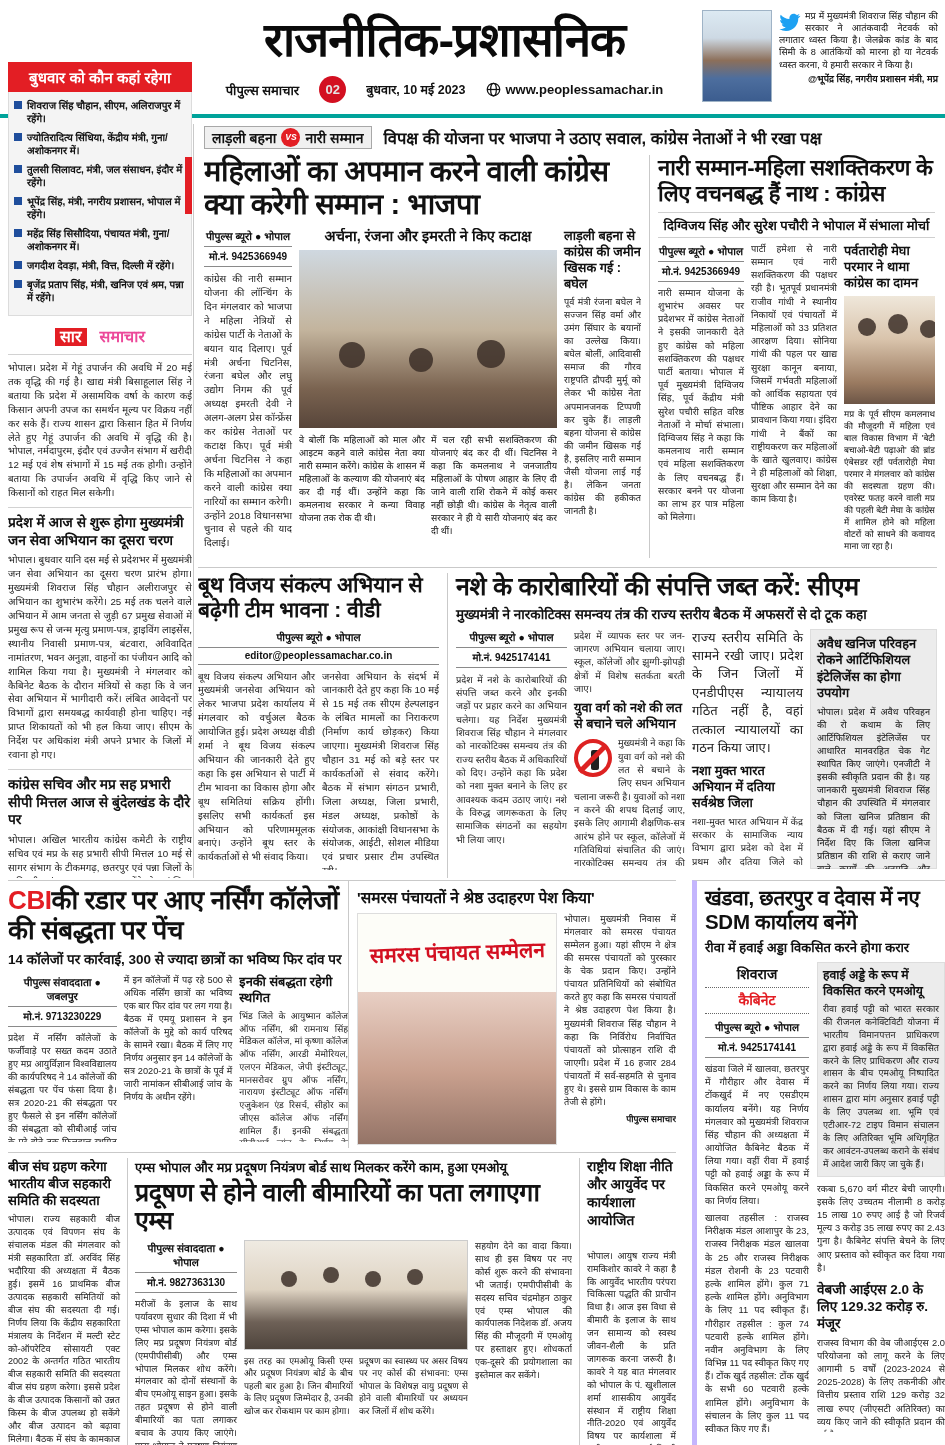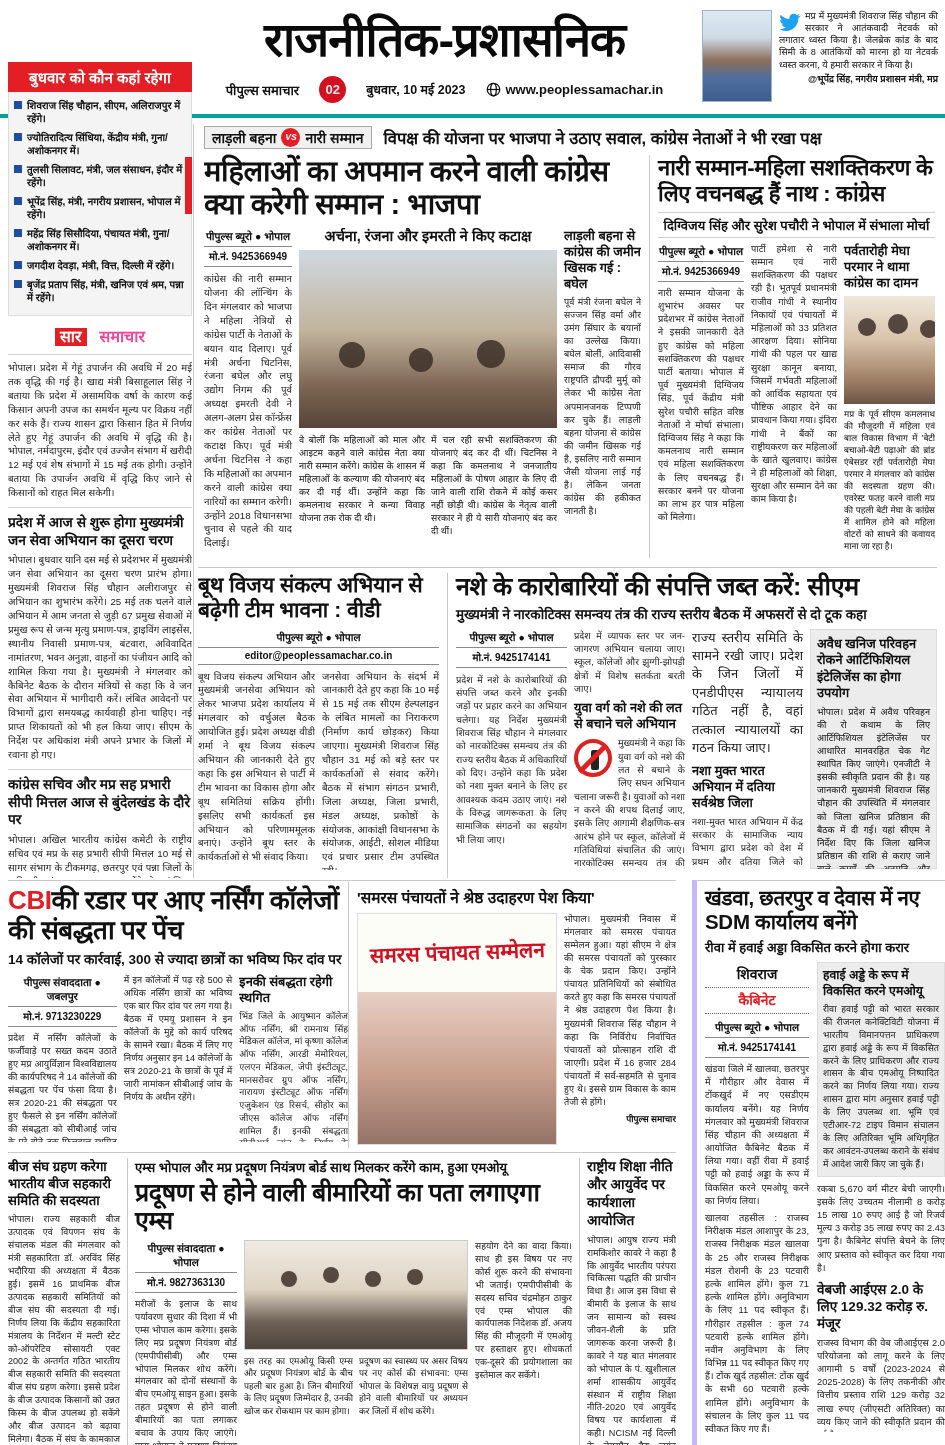--- a/index.html
+++ b/index.html
@@ -150,21 +150,21 @@
   .aiims-h { font-size:25px; font-weight:800; line-height:1.12; letter-spacing:-0.4px; margin:2px 0 6px; }
   .aiims-grid { display:flex; gap:7px; height:212px; overflow:hidden; }
   .aiims-c1 { width:102px; flex:none; }
   .aiims-mid { width:224px; flex:none; }
   .aiims-photo { height:110px; border:1px solid #ccc; position:relative; overflow:hidden;
     background:linear-gradient(180deg,#efeae2 0%,#ded3c2 45%,#6e6157 75%,#4e443c 100%); }
   .aiims-mini { display:flex; gap:6px; margin-top:5px; height:92px; overflow:hidden; }
   .aiims-mini > div { flex:1; font-size:8.9px; line-height:1.4; text-align:justify; }
   .aiims-c3 { flex:1; }
   .edu { flex:1; padding-left:7px; }
-  .edu-h { font-size:13.8px; font-weight:800; line-height:1.3; margin-bottom:4px; }
+  .edu-h { font-size:13.8px; font-weight:800; line-height:1.3; margin-bottom:20px; }
 </style>
 </head>
 <body>
 
 <div class="page">
 
   <div class="masthead">
     <div class="mast-title">राजनीतिक-प्रशासनिक</div>
     <div class="mast-meta">
       <span class="paper-name">पीपुल्स समाचार</span>

